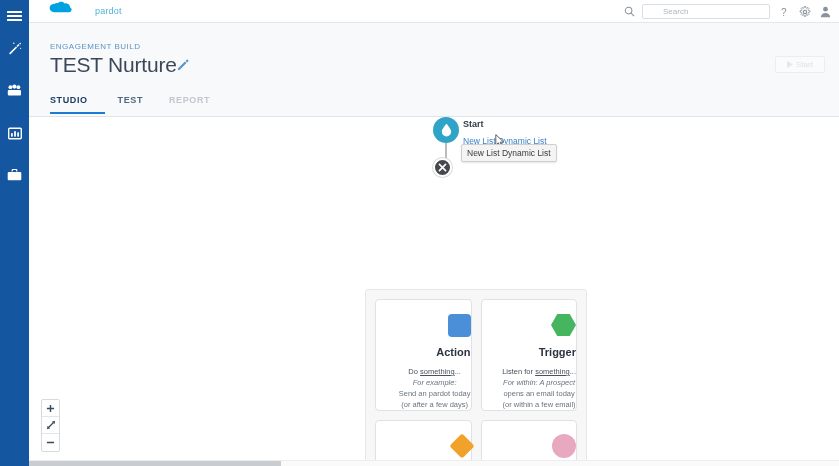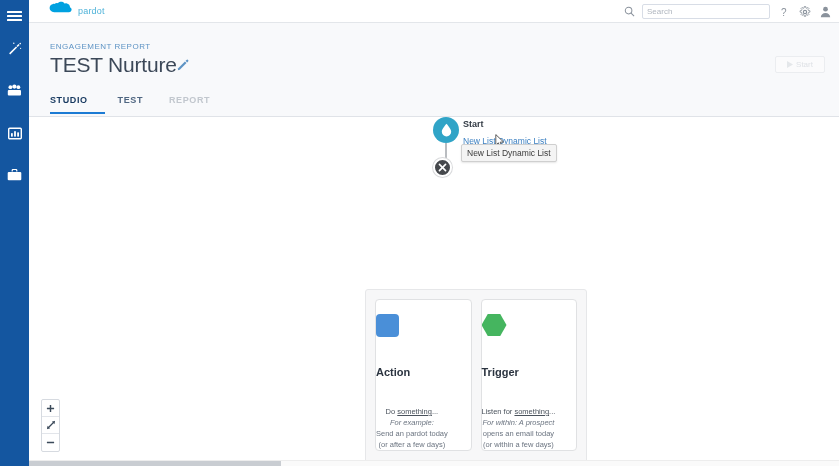--- a/index.html
+++ b/index.html
@@ -30,34 +30,34 @@
     display: flex; align-items: center; justify-content: center;
   }
   .rail-item svg { display: block; }
 
   
   .topbar {
     position: absolute; left: 29px; top: 0; right: 0; height: 23px;
     background: #ffffff; border-bottom: 1px solid #e3e6ea;
     display: flex; align-items: center;
   }
-  .brand { display: flex; align-items: center; margin-left: 20px; gap: 4px; }
+  .brand { display: flex; align-items: center; margin-left: 20px; gap: 21px; }
   .brand-cloud { display: block; }
   .brand-word { font-size: 9px; color: #4fb3d9; letter-spacing: .2px; font-weight: 400; }
 
   .topright {
     position: absolute; right: 8px; top: 0; height: 23px;
     display: flex; align-items: center; gap: 9px;
   }
   .search-wrap { display: flex; align-items: center; gap: 7px; }
   .search-input {
     width: 128px; height: 15px;
     border: 1px solid #d8dde6; border-radius: 2px;
     background: #fff; font-size: 8px; color: #444;
-    padding: 0 4px; font-family: "Liberation Sans", sans-serif;
+    padding: 0 20px; font-family: "Liberation Sans", sans-serif;
     outline: none;
   }
   .search-input::placeholder { color: #b0b6bf; }
   .ticon { color: #8a929c; display: flex; align-items: center; }
 
   
   .pagehead {
     position: absolute; left: 29px; top: 23px; right: 0; height: 94px;
     background: #f8f9fb; border-bottom: 1px solid #e0e3e8;
   }
@@ -150,22 +150,22 @@
   
   .panel {
     position: absolute; left: 336px; top: 172px;
     width: 222px; height: 240px;
     background: #f7f7f8; border: 1px solid #e6e7e9; border-radius: 3px;
     padding: 9px; display: grid; grid-template-columns: 1fr 1fr;
     grid-template-rows: 1fr 1fr; gap: 9px;
   }
   .card {
     background: #ffffff; border: 1px solid #e0e1e3; border-radius: 4px;
-    display: flex; flex-direction: column; align-items: flex-start;
-    padding-top: 12px; cursor: pointer; gap: 20px;
+    display: flex; flex-direction: column; align-items: flex-end;
+    padding-top: 12px; cursor: pointer;
   }
   .card.disabled { cursor: default; }
   .card-shape { height: 26px; display: flex; align-items: center; justify-content: center; }
   .shape-square { width: 23px; height: 23px; border-radius: 4px; background: #4a8fd8; }
   .shape-hex {
     width: 25px; height: 22px; background: #45b55f;
     clip-path: polygon(25% 0%, 75% 0%, 100% 50%, 75% 100%, 25% 100%, 0% 50%);
   }
   .shape-diamond { width: 18px; height: 18px; background: #f0a22a; border-radius: 3px; transform: rotate(45deg); }
   .shape-circle { width: 24px; height: 24px; border-radius: 50%; background: #e8a9c0; }
@@ -267,21 +267,21 @@
       <span class="ticon">
         <svg width="11" height="12" viewBox="0 0 12 13">
           <circle cx="6" cy="3.4" r="2.6" fill="#8a929c"></circle>
           <path d="M0.9 12.2c0-2.8 2.3-4.6 5.1-4.6s5.1 1.8 5.1 4.6z" fill="#8a929c"></path>
         </svg>
       </span>
     </div>
   </header>
 
   <section class="pagehead">
-    <div class="crumb">ENGAGEMENT REPORT</div>
+    <div class="crumb">ENGAGEMENT BUILD</div>
 
     <div class="title-row">
       <h1 class="page-title">TEST Nurture</h1>
       <span class="edit-pencil">
         <svg width="12" height="12" viewBox="0 0 13 13">
           <path d="M1.3 10.0 L8.6 2.7 L10.3 4.4 L3.0 11.7 L0.9 12.1 Z" fill="#5d93c4"></path>
           <path d="M9.3 2.0 L11.0 3.7 L12.0 2.7 a1.2 1.2 0 0 0 0-1.7 l0 0 a1.2 1.2 0 0 0 -1.7 0 Z" fill="#5d93c4"></path>
         </svg>
       </span>
     </div>
@@ -354,21 +354,21 @@
             <div class="shape-hex"></div>
           </div>
           <div class="card-title">Trigger</div>
           <div class="card-body">
             <div class="lead">
               <span>Listen for</span>
               <u>something</u><span>...</span>
             </div>
             <em>For within: A prospect</em>
             <div>opens an email today</div>
-            <div>(or within a few days)</div>
+            <div>(or within a few email)</div>
           </div>
         </div>
 
         <div class="card">
           <div class="card-shape">
             <div class="shape-diamond"></div>
           </div>
 
         </div>
 

